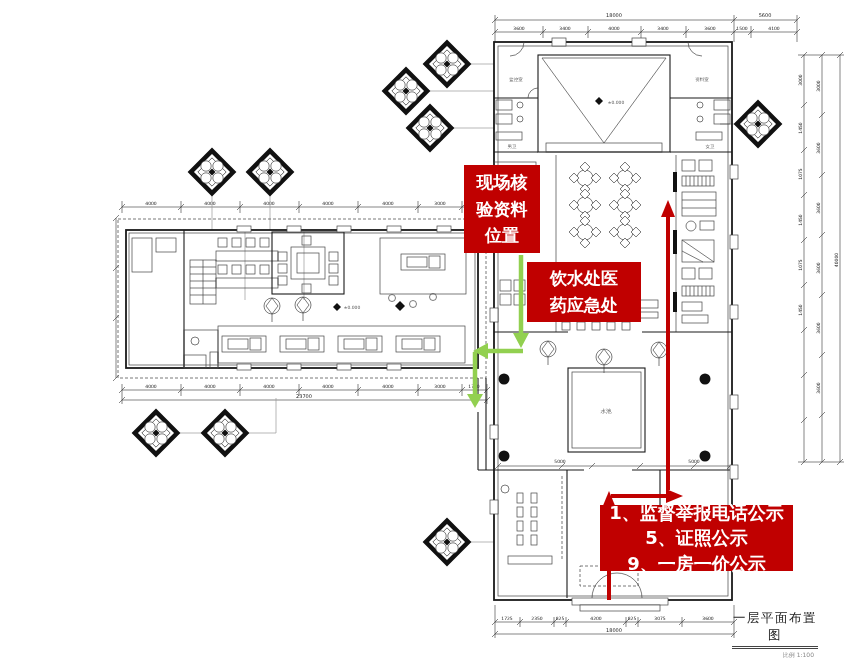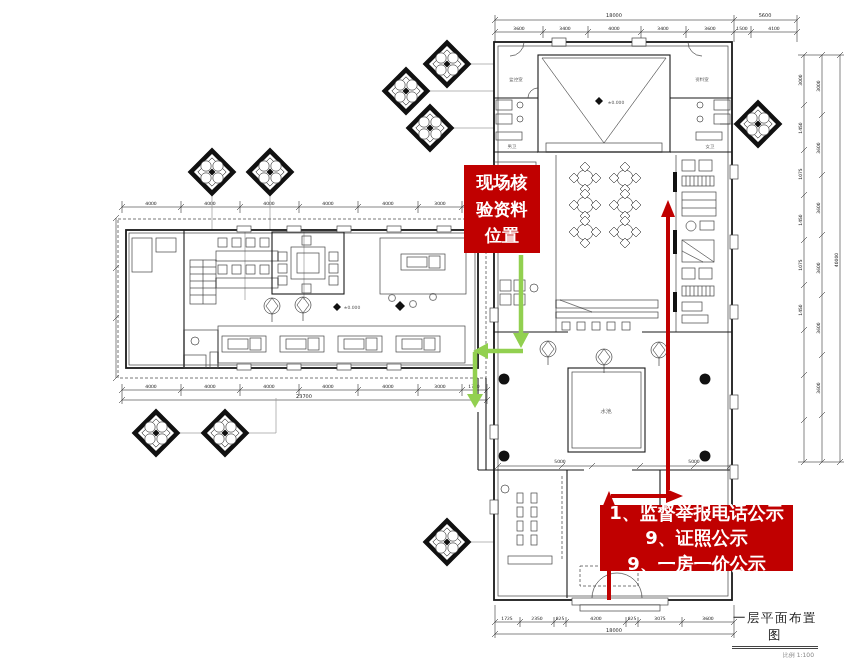--- a/index.html
+++ b/index.html
@@ -388,23 +388,27 @@
     <polygon points="443,408 435,394 451,394" stroke="none"></polygon>
   </g>
 </svg>
 
 
 <div id="box1" class="anno">
   <div>现场核</div>
   <div>验资料</div>
   <div>位置</div>
 </div>
+<div id="box2" class="anno">
+  <div>饮水处医</div>
+  <div>药应急处</div>
+</div>
 <div id="box3" class="anno">
   <div>1、监督举报电话公示</div>
-  <div>9、证照公示</div>
+  <div>5、证照公示</div>
   <div>9、一房一价公示</div>
 </div>
 
 
 <div class="titleblock">
   <span class="t">一层平面布置图</span>
   <span class="s">比例 1:100</span>
 </div>
 
 </div>

